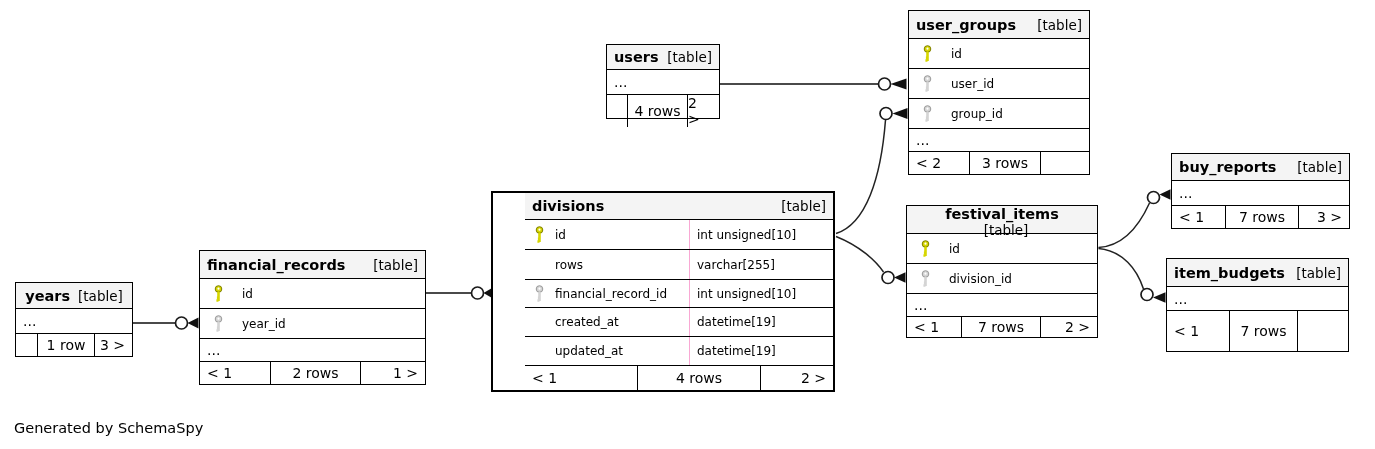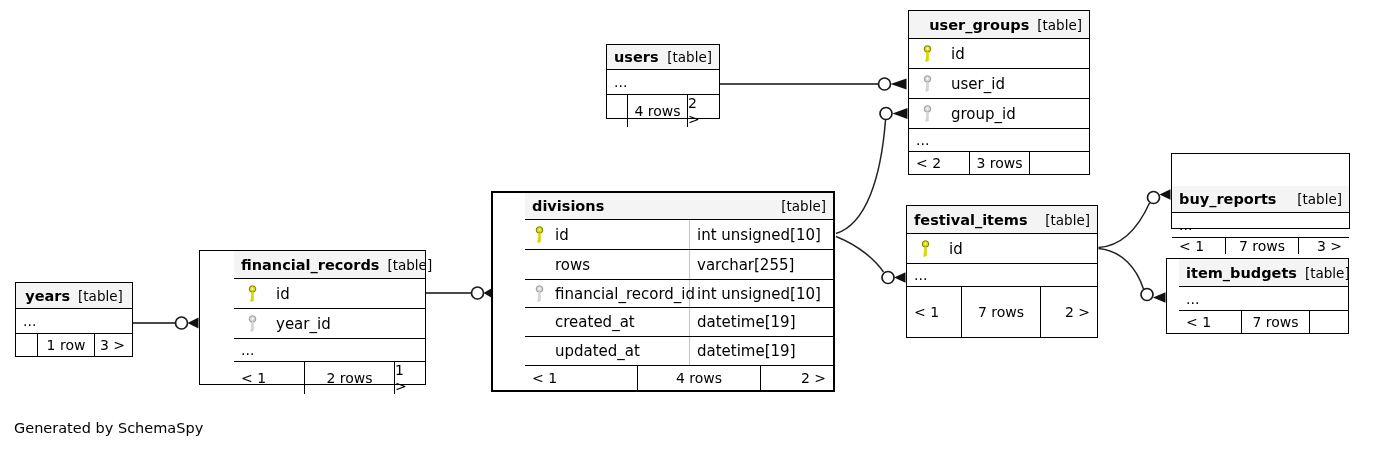--- a/index.html
+++ b/index.html
@@ -21,21 +21,21 @@
   .hdr{
     background:var(--hdr,#f4f4f4);border-bottom:1.4px solid #000;
     display:flex;justify-content:space-between;align-items:center;
     padding:0 7px;flex:0 0 auto;box-sizing:border-box;
   }
   .hdr .nm{font-weight:bold;font-size:14.5px;white-space:nowrap;}
   .hdr .tag{font-size:13.5px;white-space:nowrap;margin-left:8px;}
   .trow{
     display:flex;align-items:center;border-bottom:1px solid #000;
     box-sizing:border-box;height:30px;flex:0 0 auto;position:relative;
-    font-size:15px;white-space:nowrap;
+    font-size:12px;white-space:nowrap;
   }
   .cell-name{position:relative;display:flex;align-items:center;box-sizing:border-box;
     padding-left:42px;flex:1;height:100%;}
   .trow.dots{height:23px;font-size:14px;}
   .trow.dots .cell-name{padding-left:7px;}
   .keyicon{position:absolute;left:13px;top:50%;transform:translateY(-50%);}
   .khead-pk{fill:var(--pk,#d6d600);stroke:#7f7f00;stroke-width:1;}
   .kstem-pk{stroke:var(--pk,#d6d600);stroke-width:2.6;}
   .khead-fk{fill:var(--fk,#d4d4d4);stroke:#9a9a9a;stroke-width:1;}
   .kstem-fk{stroke:var(--fk,#d4d4d4);stroke-width:2.6;}
@@ -51,41 +51,41 @@
   .t-divisions .keyicon{left:9px;}
   .t-divisions .cell-type{flex:1;border-left:1px solid #f9a8d4;padding-left:7px;
     display:flex;align-items:center;height:100%;box-sizing:border-box;}
 
   
   .t-users{left:606px;top:44px;width:114px;height:75px;}
   .t-users .hdr{height:25px;} .t-users .trow.dots{height:25px;}
   .t-users .fl{width:20px;padding-left:0;} .t-users .fc{width:61px;}
 
   .t-user_groups{left:908px;top:10px;width:182px;height:165px;}
-  .t-user_groups .hdr{height:28px;justify-content:flex-end;}
-  .t-user_groups .fl{width:60px;} .t-user_groups .fc{width:61px;}
+  .t-user_groups .hdr{height:28px;}
+  .t-user_groups .fl{width:60px;} .t-user_groups .fc{width:72px;}
 
   .t-buy_reports{left:1171px;top:153px;width:179px;height:76px;}
-  .t-buy_reports .hdr{height:27px;margin-top:32px;} .t-buy_reports .trow.dots{height:25px;}
+  .t-buy_reports .hdr{height:27px;} .t-buy_reports .trow.dots{height:25px;}
   .t-buy_reports .fl{width:53px;} .t-buy_reports .fc{width:74px;}
 
   .t-festival_items{left:906px;top:205px;width:192px;height:133px;}
-  .t-festival_items .hdr{height:28px;}
+  .t-festival_items .hdr{height:28px;flex-direction:column;}
   .t-festival_items .fl{width:54px;} .t-festival_items .fc{width:80px;}
 
-  .t-item_budgets{left:1166px;top:258px;width:183px;height:76px;padding-left:12px;}
+  .t-item_budgets{left:1166px;top:258px;width:183px;height:94px;}
   .t-item_budgets .hdr{height:28px;} .t-item_budgets .trow.dots{height:24px;}
   .t-item_budgets .fl{width:62px;} .t-item_budgets .fc{width:69px;}
 
   .t-divisions{left:491px;top:191px;width:344px;height:201px;}
   .t-divisions .hdr{height:27px;}
   .t-divisions .trow.r3{height:28px;justify-content:center;} .t-divisions .trow.r4,.t-divisions .trow.r5{height:29px;}
   .t-divisions .fl{width:112px;} .t-divisions .fc{width:124px;}
 
-  .t-financial_records{left:199px;top:250px;width:227px;height:135px;padding-left:34px;}
+  .t-financial_records{left:199px;top:250px;width:227px;height:135px;}
   .t-financial_records .hdr{height:28px;}
   .t-financial_records .fl{width:70px;} .t-financial_records .fc{width:91px;}
 
   .t-years{left:15px;top:282px;width:118px;height:75px;}
   .t-years .hdr{height:26px;justify-content:center;} .t-years .trow.dots{height:25px;}
   .t-years .fl{width:21px;padding-left:0;} .t-years .fc{width:58px;}
 
   .credit{position:absolute;left:14px;top:420px;font-size:14.5px;z-index:1;}
 </style>
 </head>
@@ -214,20 +214,30 @@
     <div class="trow">
       <span class="cell-name">
         <svg class="keyicon" width="11" height="19" viewBox="0 0 11 19">
           <circle class="khead-pk" cx="5.5" cy="4.5" r="3.3"></circle>
             <circle class="khole" cx="5.5" cy="4.2" r="1.1"></circle>
           <path class="kstem-pk" d="M5.5 7.5 L5.5 16.5 M5.5 16 L3.4 16 M5.5 13.2 L3.9 13.2" fill="none"></path>
         </svg>
         <span>id</span>
       </span>
     </div>
+    <div class="trow">
+      <span class="cell-name">
+        <svg class="keyicon" width="11" height="19" viewBox="0 0 11 19">
+          <circle class="khead-fk" cx="5.5" cy="4.5" r="3.3"></circle>
+            <circle class="khole" cx="5.5" cy="4.2" r="1.1"></circle>
+          <path class="kstem-fk" d="M5.5 7.5 L5.5 16.5 M5.5 16 L3.4 16 M5.5 13.2 L3.9 13.2" fill="none"></path>
+        </svg>
+        <span>division_id</span>
+      </span>
+    </div>
     <div class="trow dots">
       <span class="cell-name">...</span>
     </div>
     <div class="ftr">
       <span class="fl">&lt; 1</span>
       <span class="fc">7 rows</span>
       <span class="fr">2 &gt;</span>
     </div>
   </div>
 

